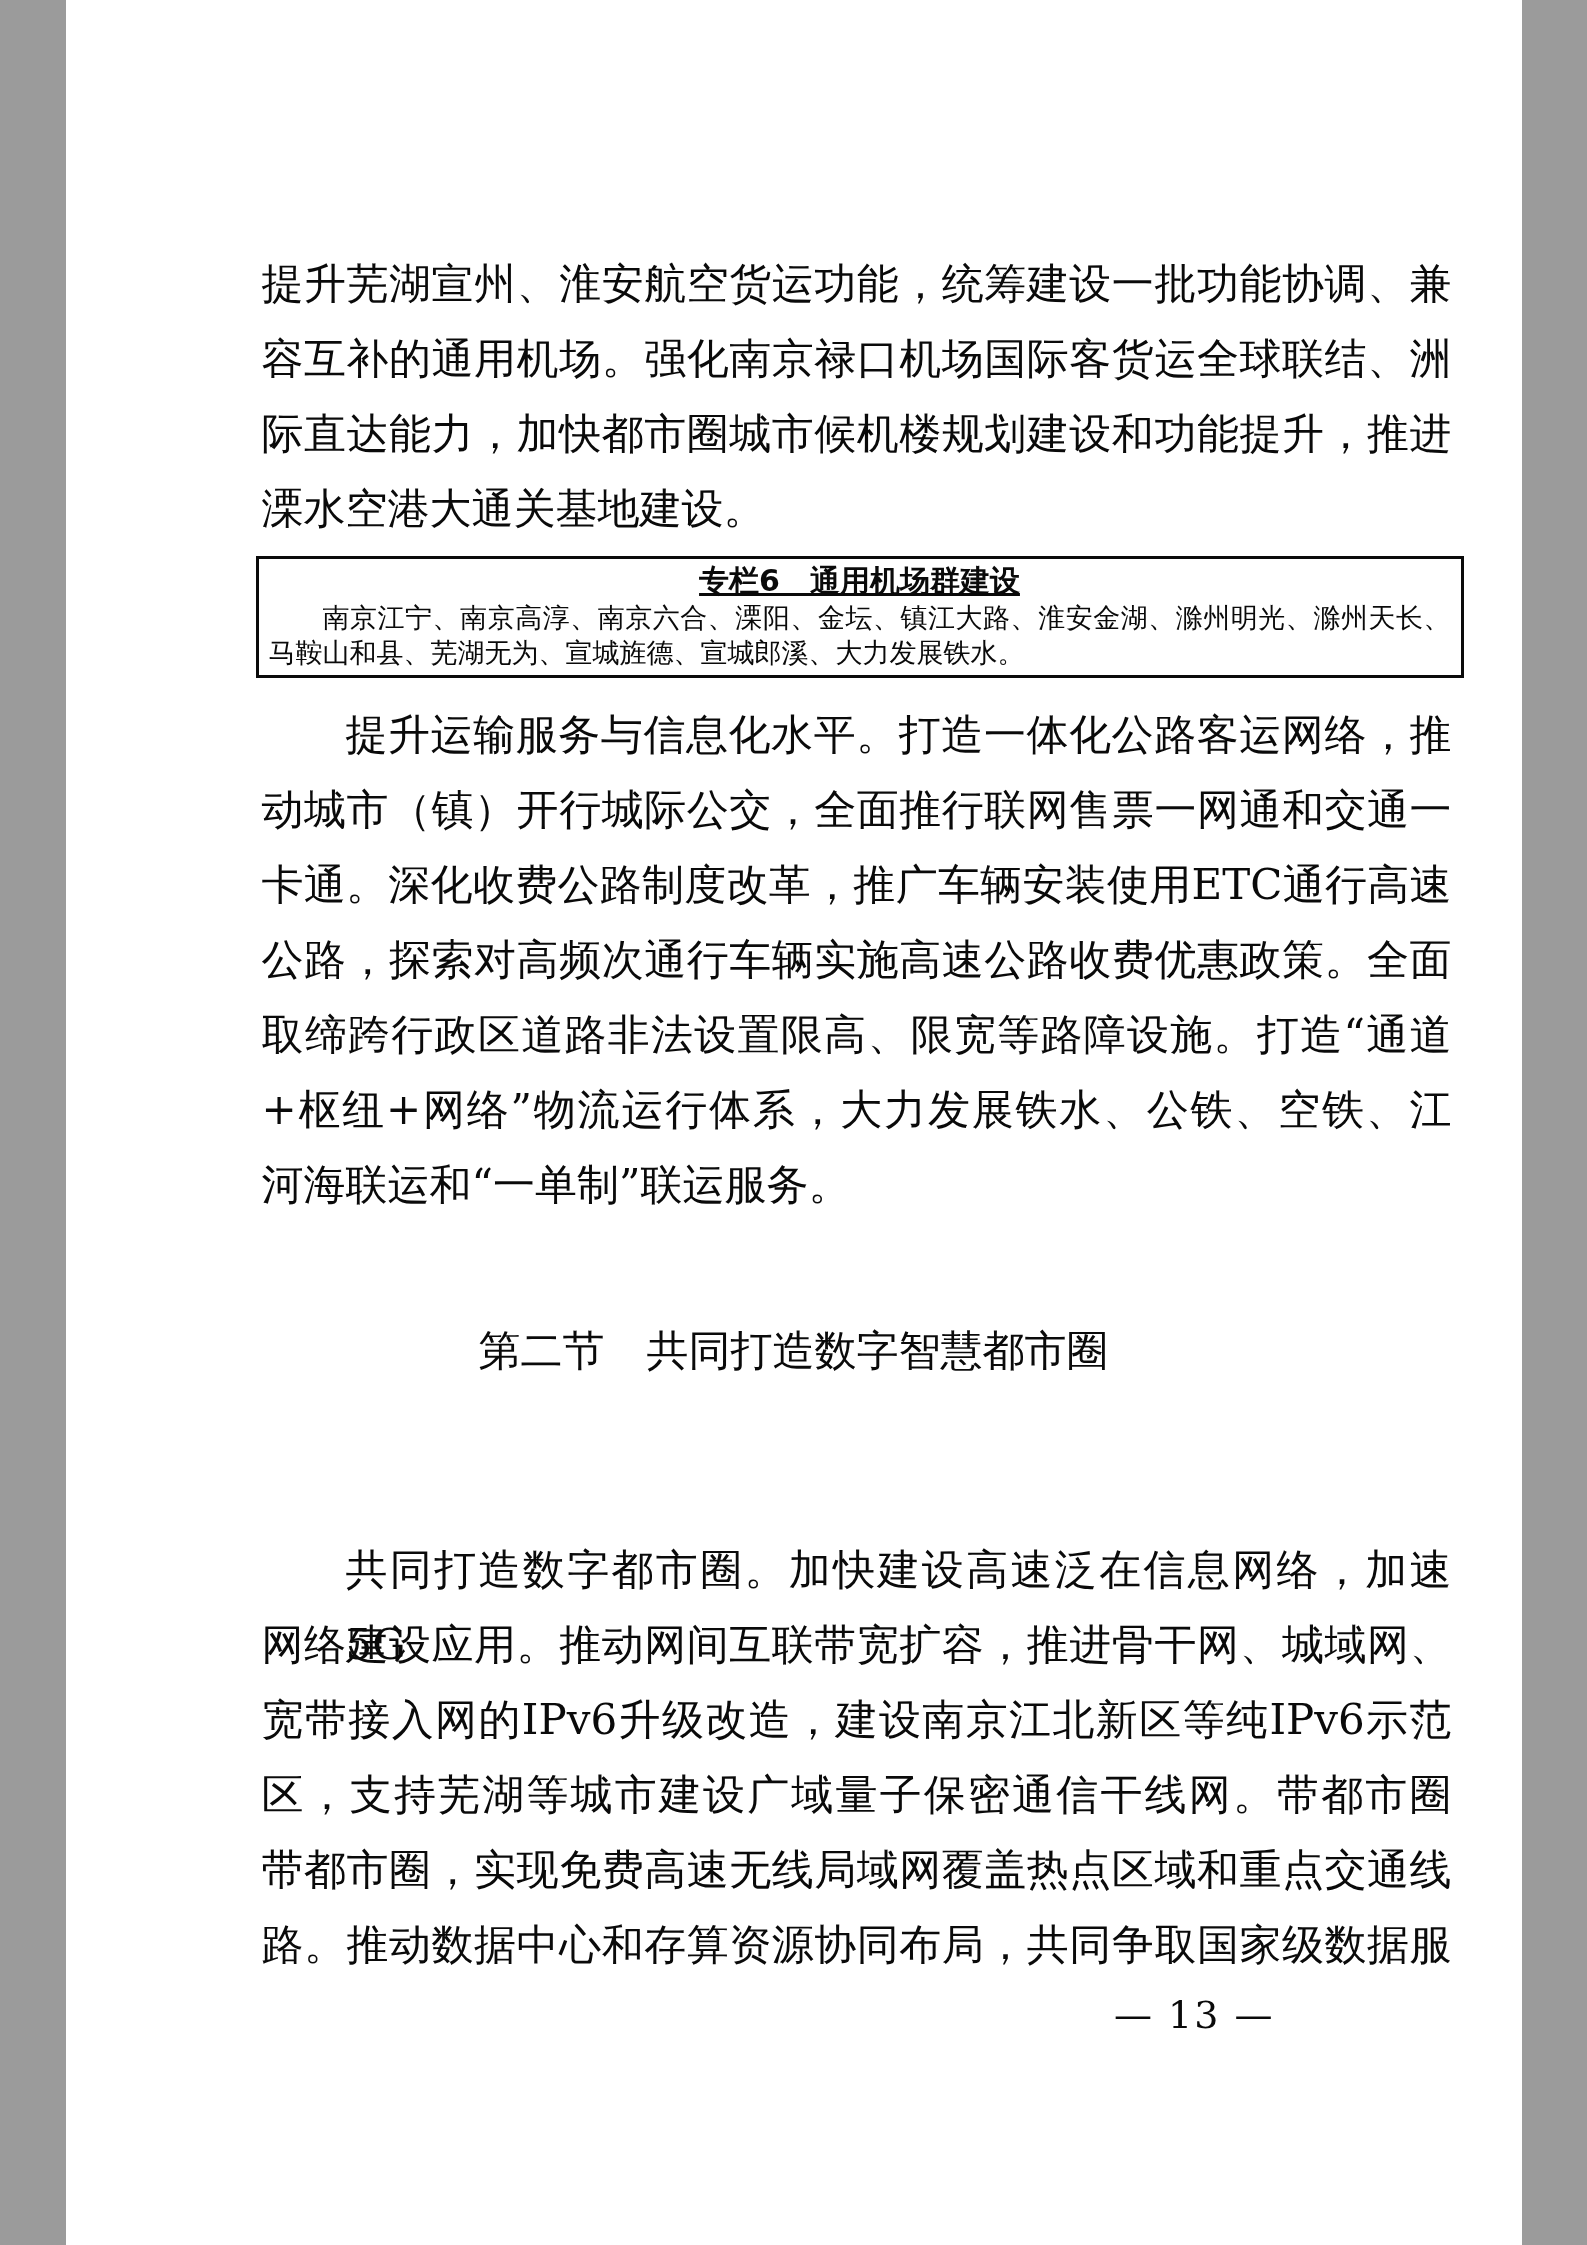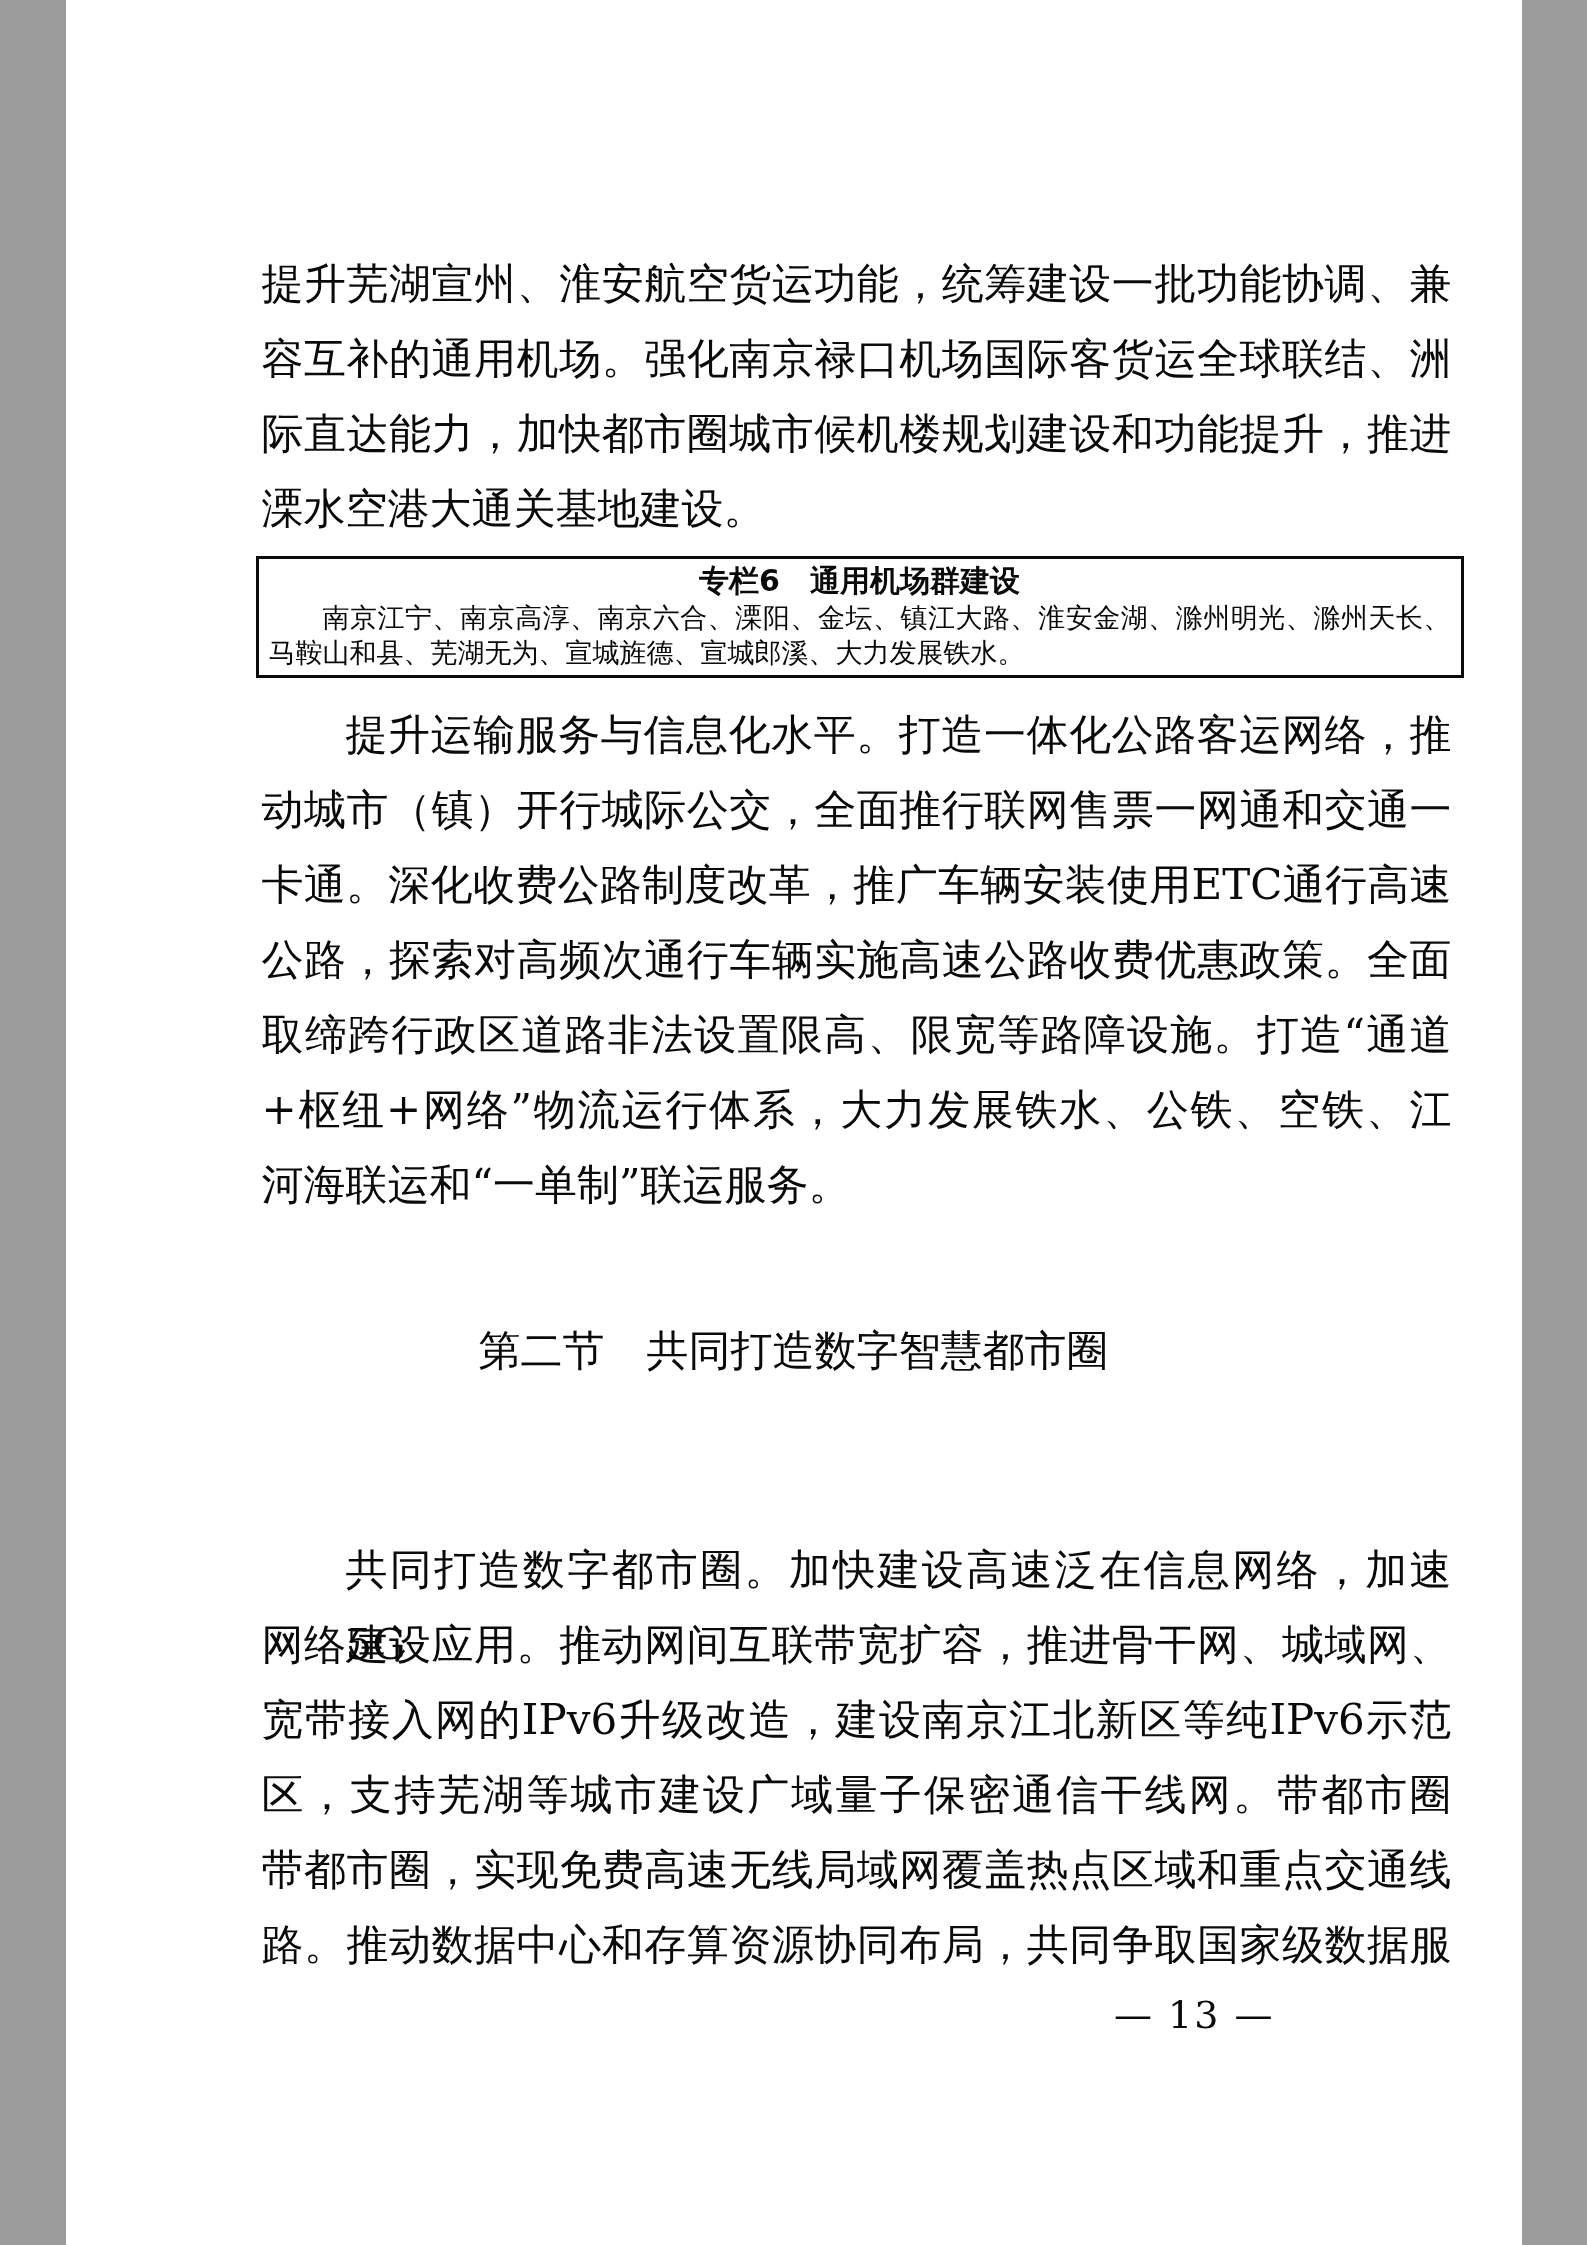--- a/index.html
+++ b/index.html
@@ -46,20 +46,21 @@
     box-sizing: border-box;
     border: 3px solid #0a0a0a;
     padding: 3px 10px 5px 10px;
   }
   .box-title {
     font-family: "DejaVu Sans", "Liberation Sans", sans-serif;
     font-weight: bold;
     font-size: 30px;
     line-height: 38px;
     text-align: center;
+    text-decoration: underline;
   }
   .box-line {
     font-size: 27px;
     line-height: 35px;
     white-space: nowrap;
   }
   .box-line.just {
     white-space: normal;
     text-align: justify;
     text-align-last: justify;

